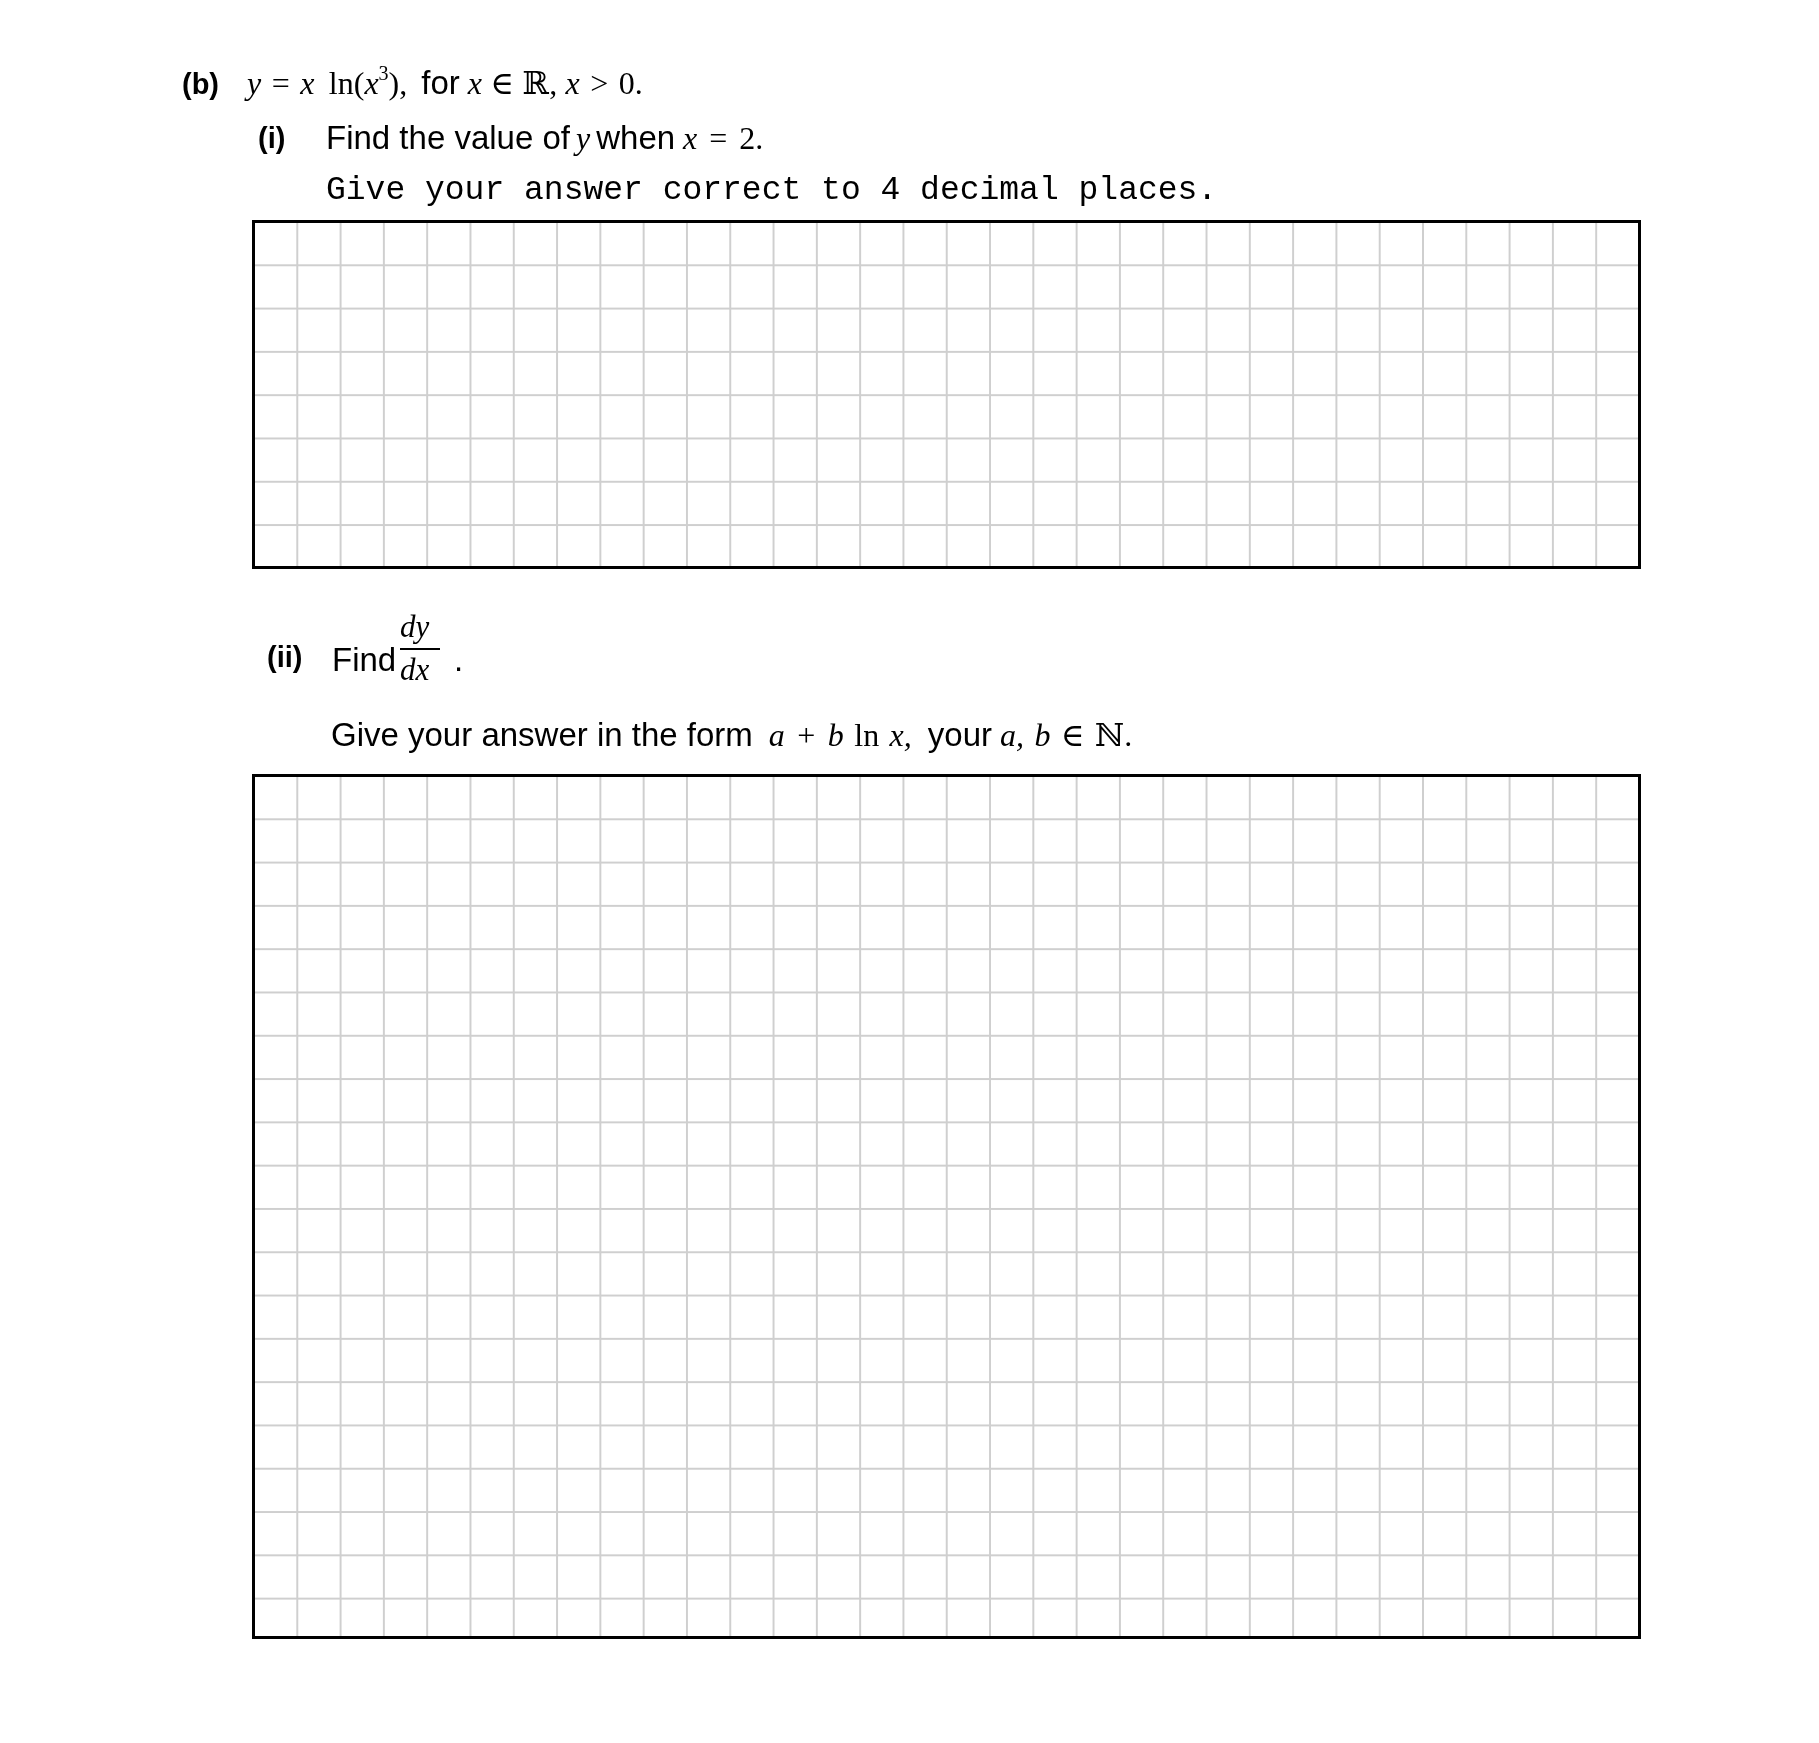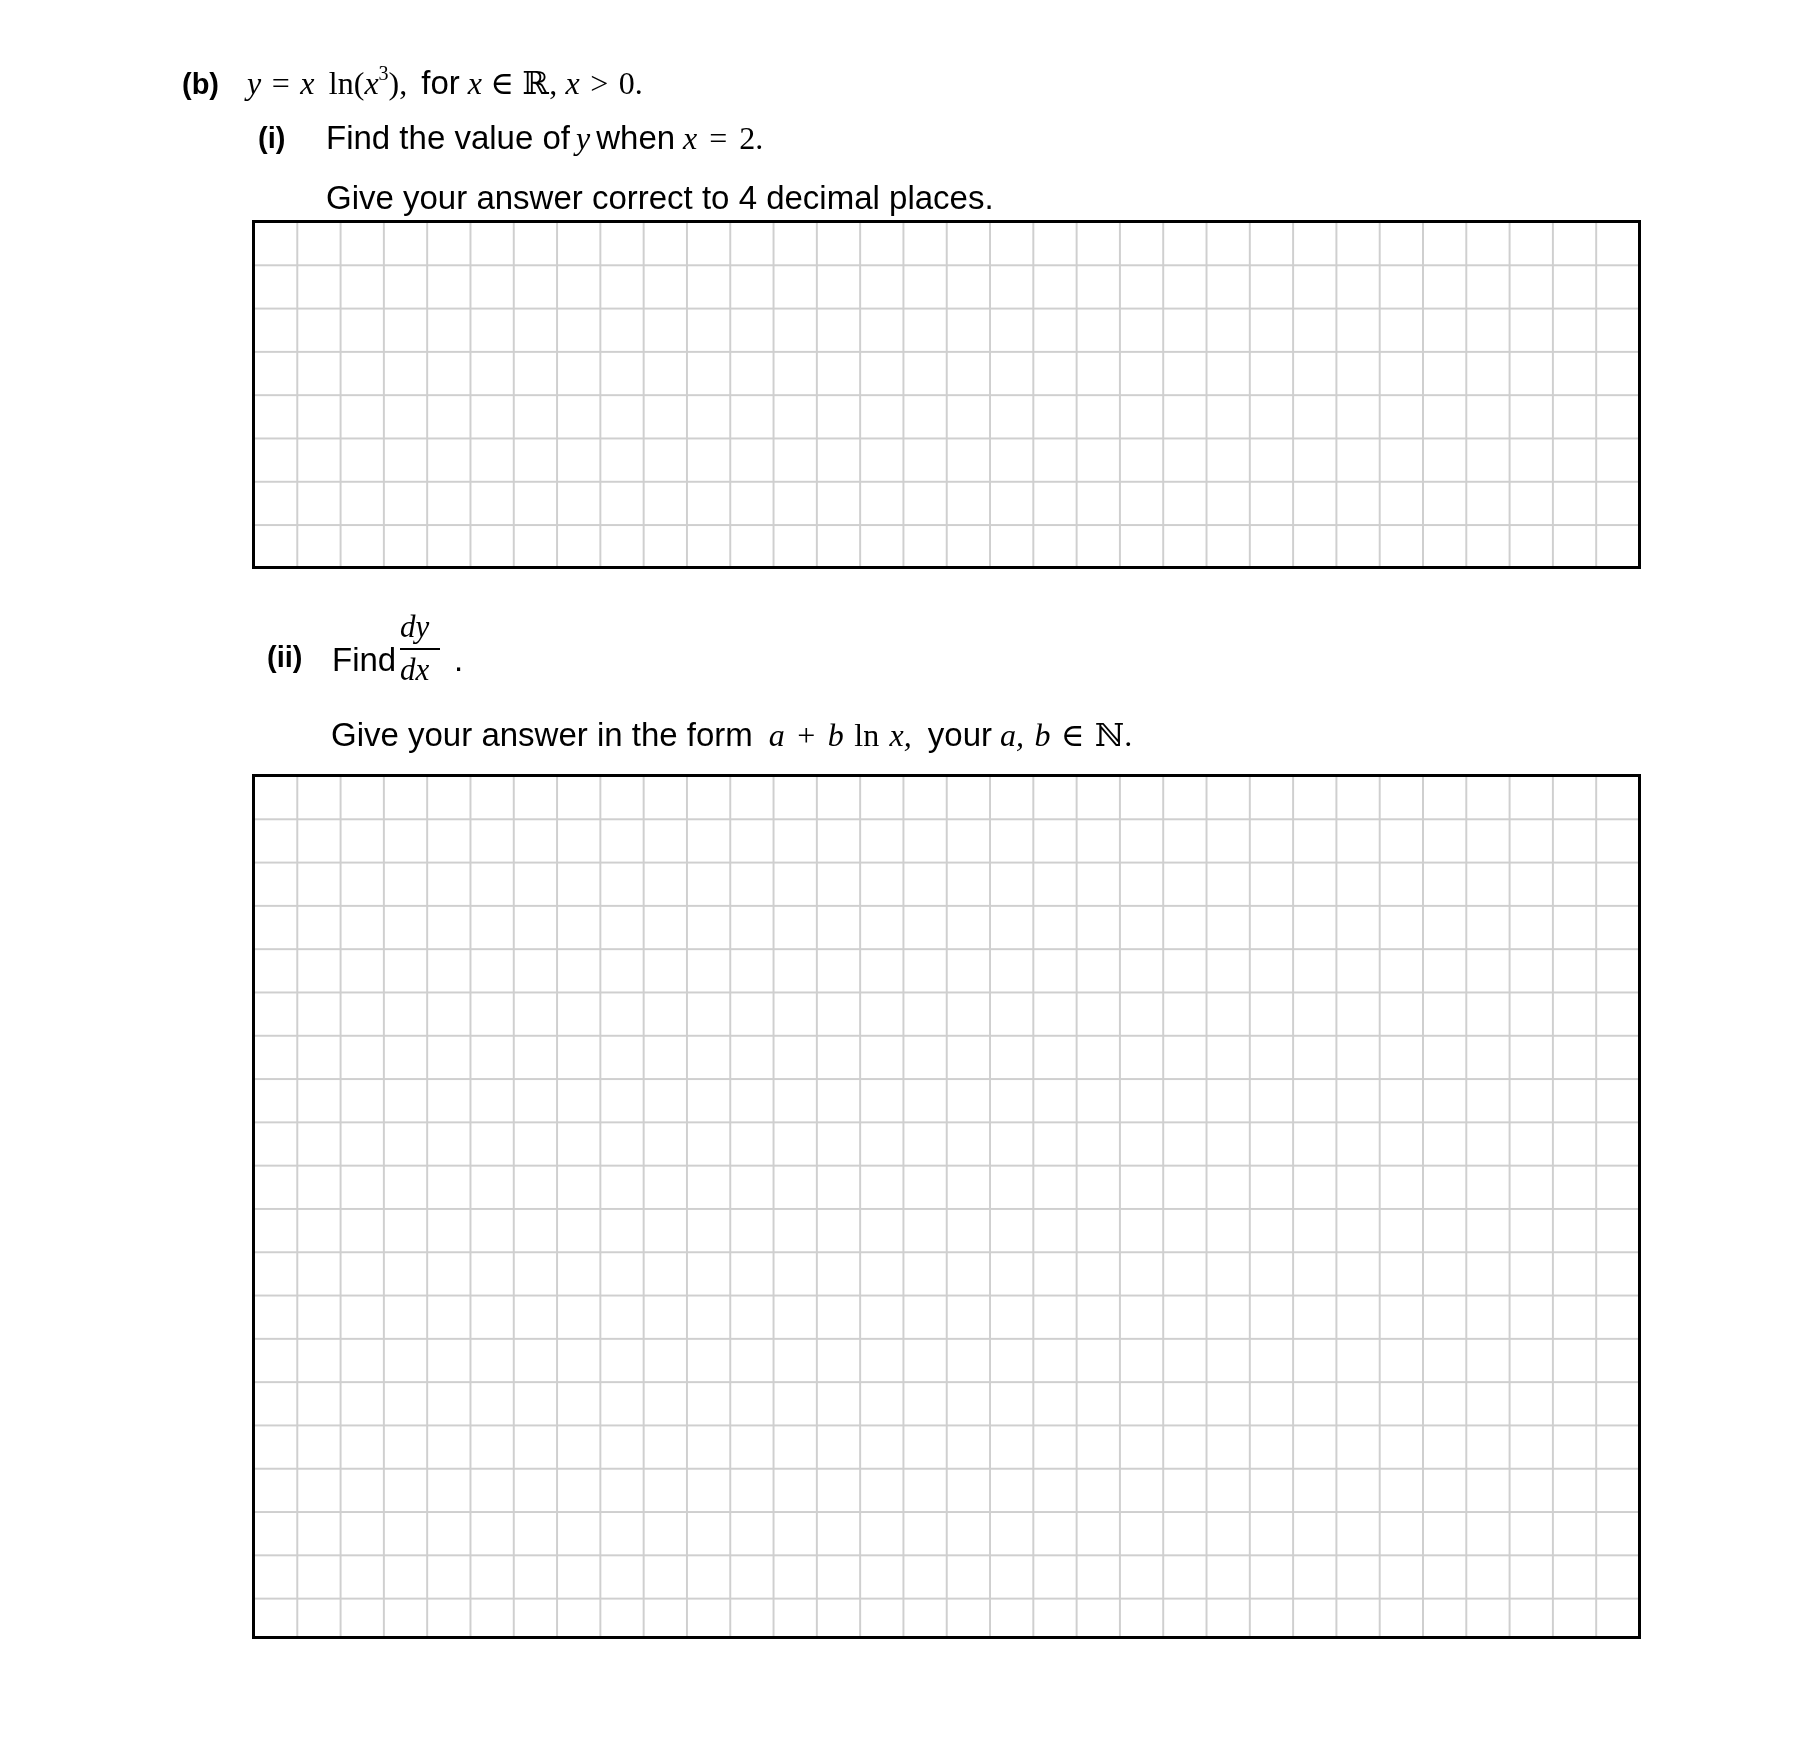--- a/index.html
+++ b/index.html
@@ -47,21 +47,21 @@
 
 <div class="abs lbl" style="left:258px; top:124px;">(i)</div>
 <div class="abs" style="left:326px; top:120px; display:flex; align-items:baseline;">
   <span class="txt">Find the value of</span>
   <span class="m" style="margin:0 6px">y</span>
   <span class="txt">when</span>
   <span class="m" style="margin-left:8px">x</span>
   <span class="mr" style="margin:0 12px">=</span>
   <span class="mr">2.</span>
 </div>
-<div class="abs txt" style="left:326px; top:181px;">Give your answer correct to 4 decimal places.</div>
+<div class="abs txt" style="left:326px; top:174px;font-family:Liberation Mono, monospace;">Give your answer correct to 4 decimal places.</div>
 
 <div class="answer-box" style="left:252px; top:220px; width:1389px; height:349px;"></div>
 
 <div class="abs lbl" style="left:267px; top:643px;">(ii)</div>
 <div class="abs txt" style="left:332px; top:643px;">Find</div>
 <div class="frac" style="left:400px; top:611px; width:44px;">
   <span>dy</span>
   <span class="bar"></span>
   <span>dx</span>
 </div>

